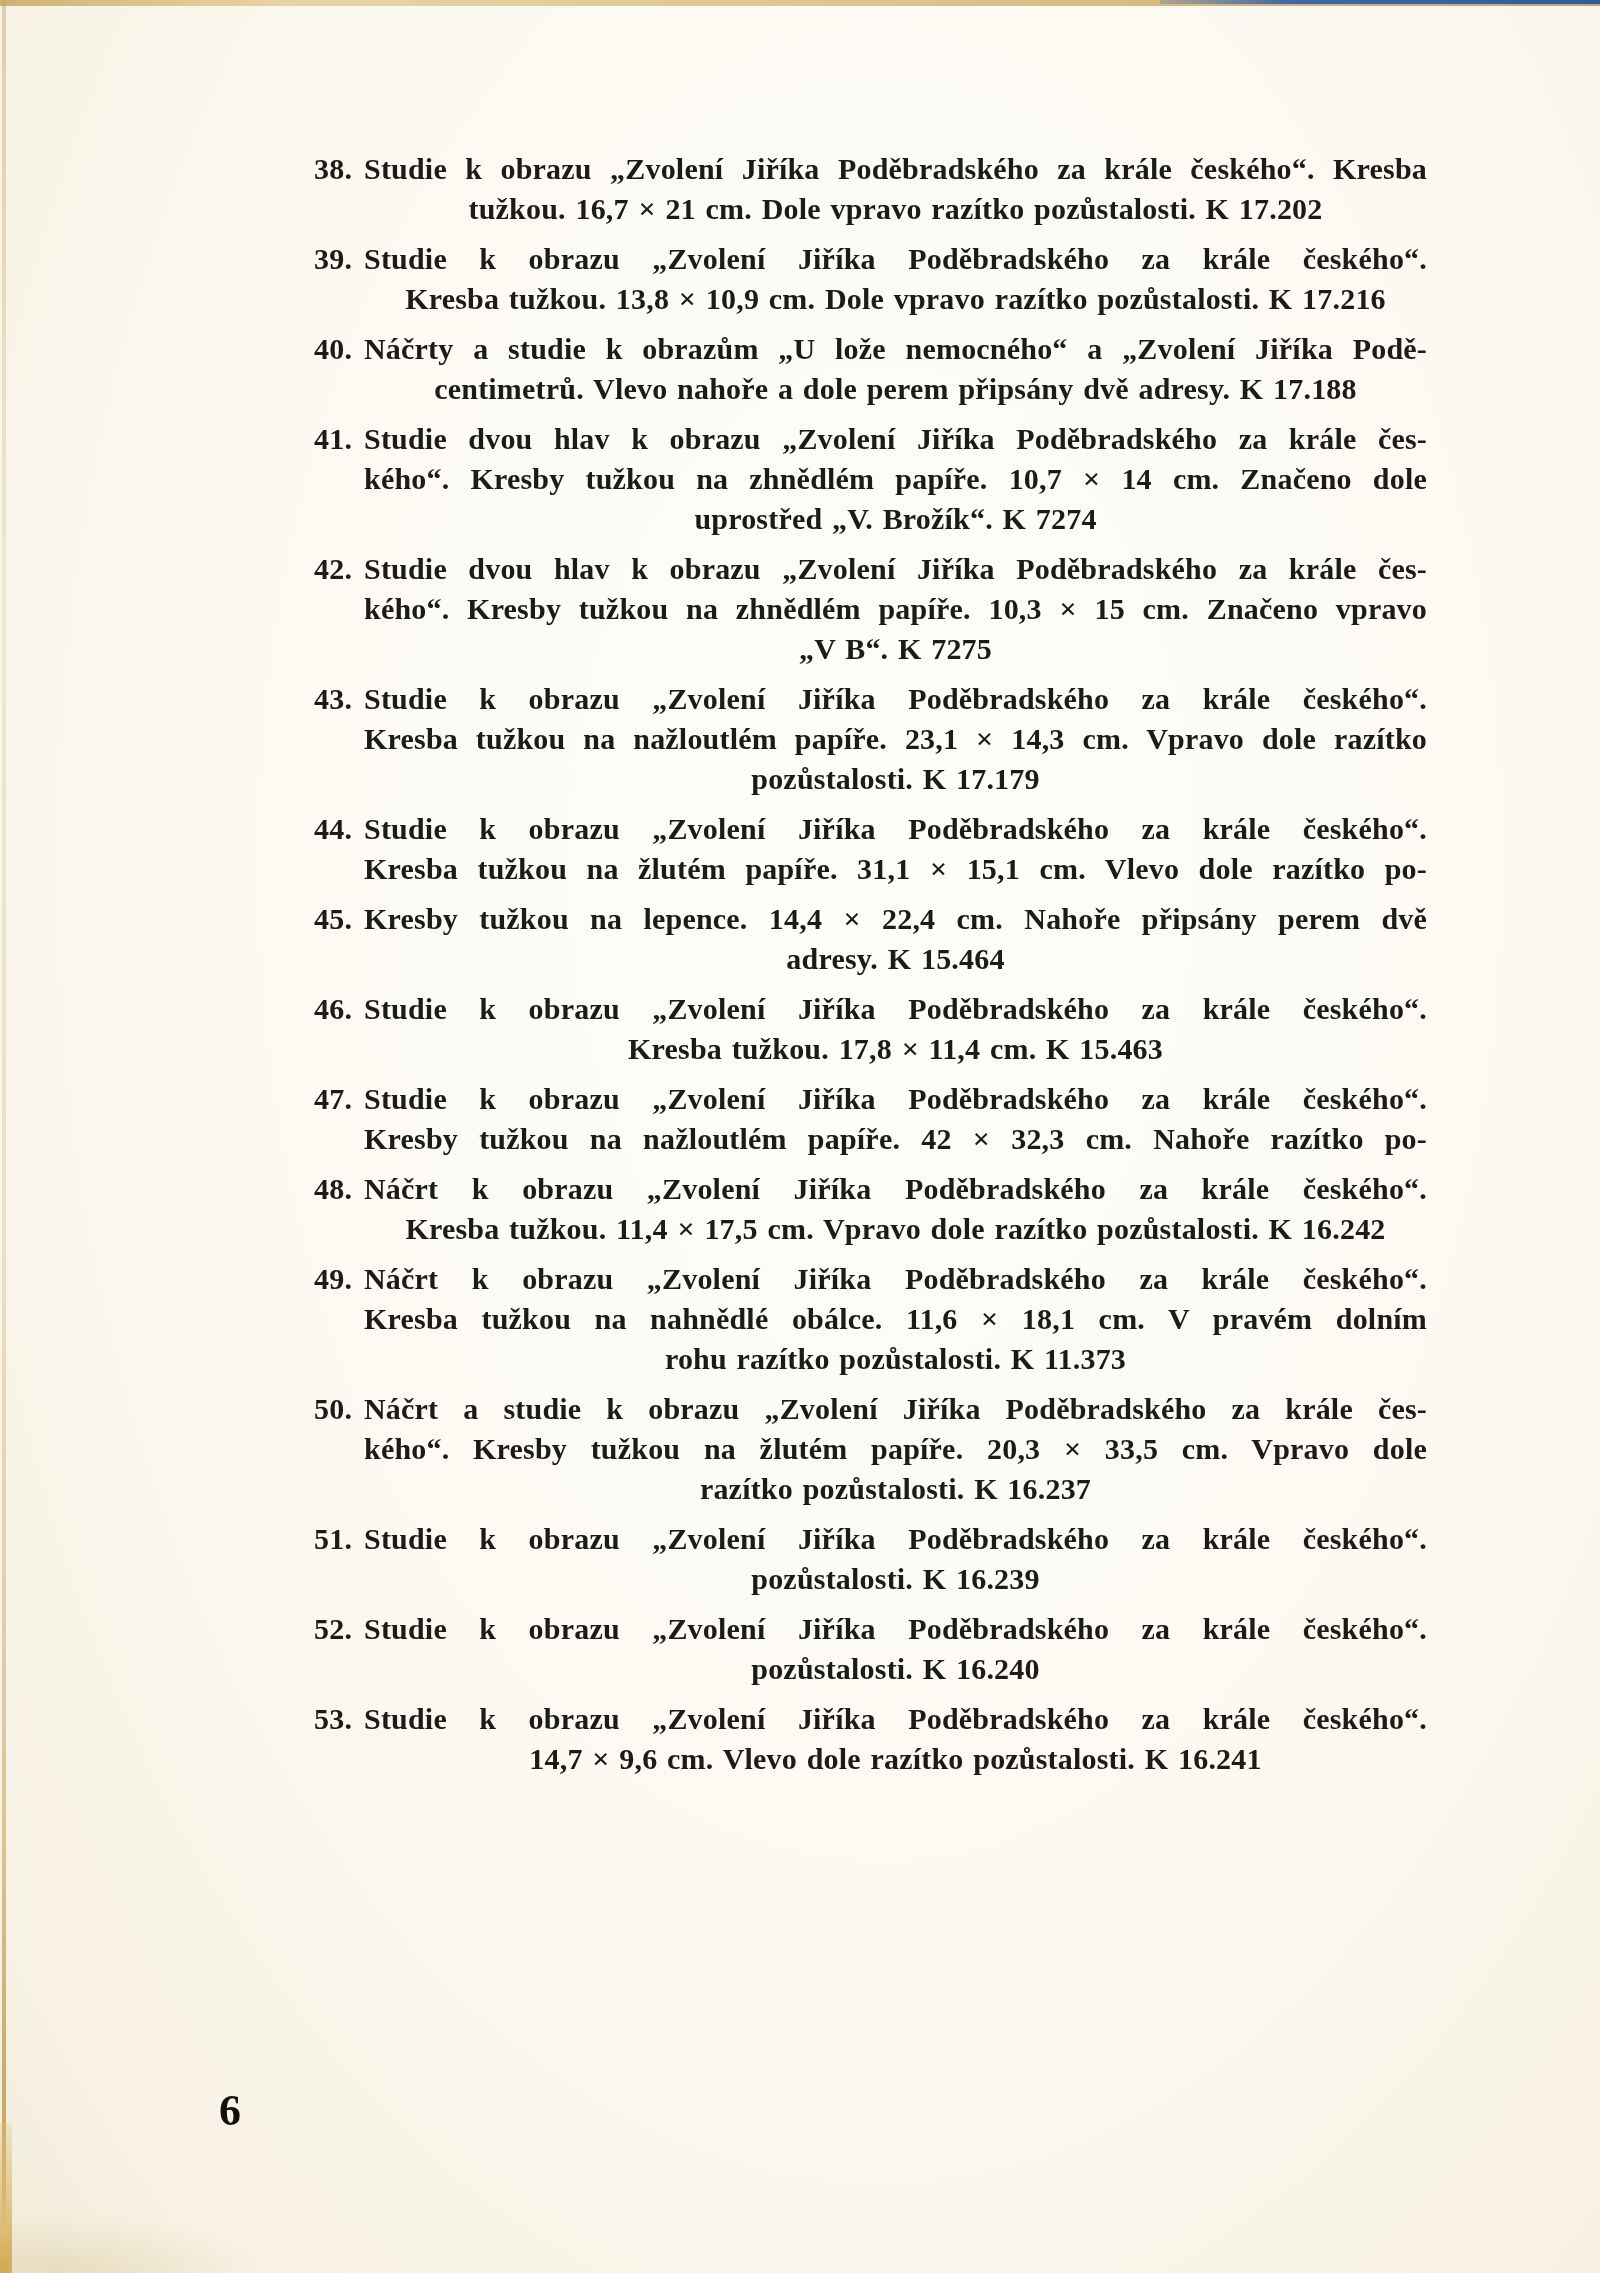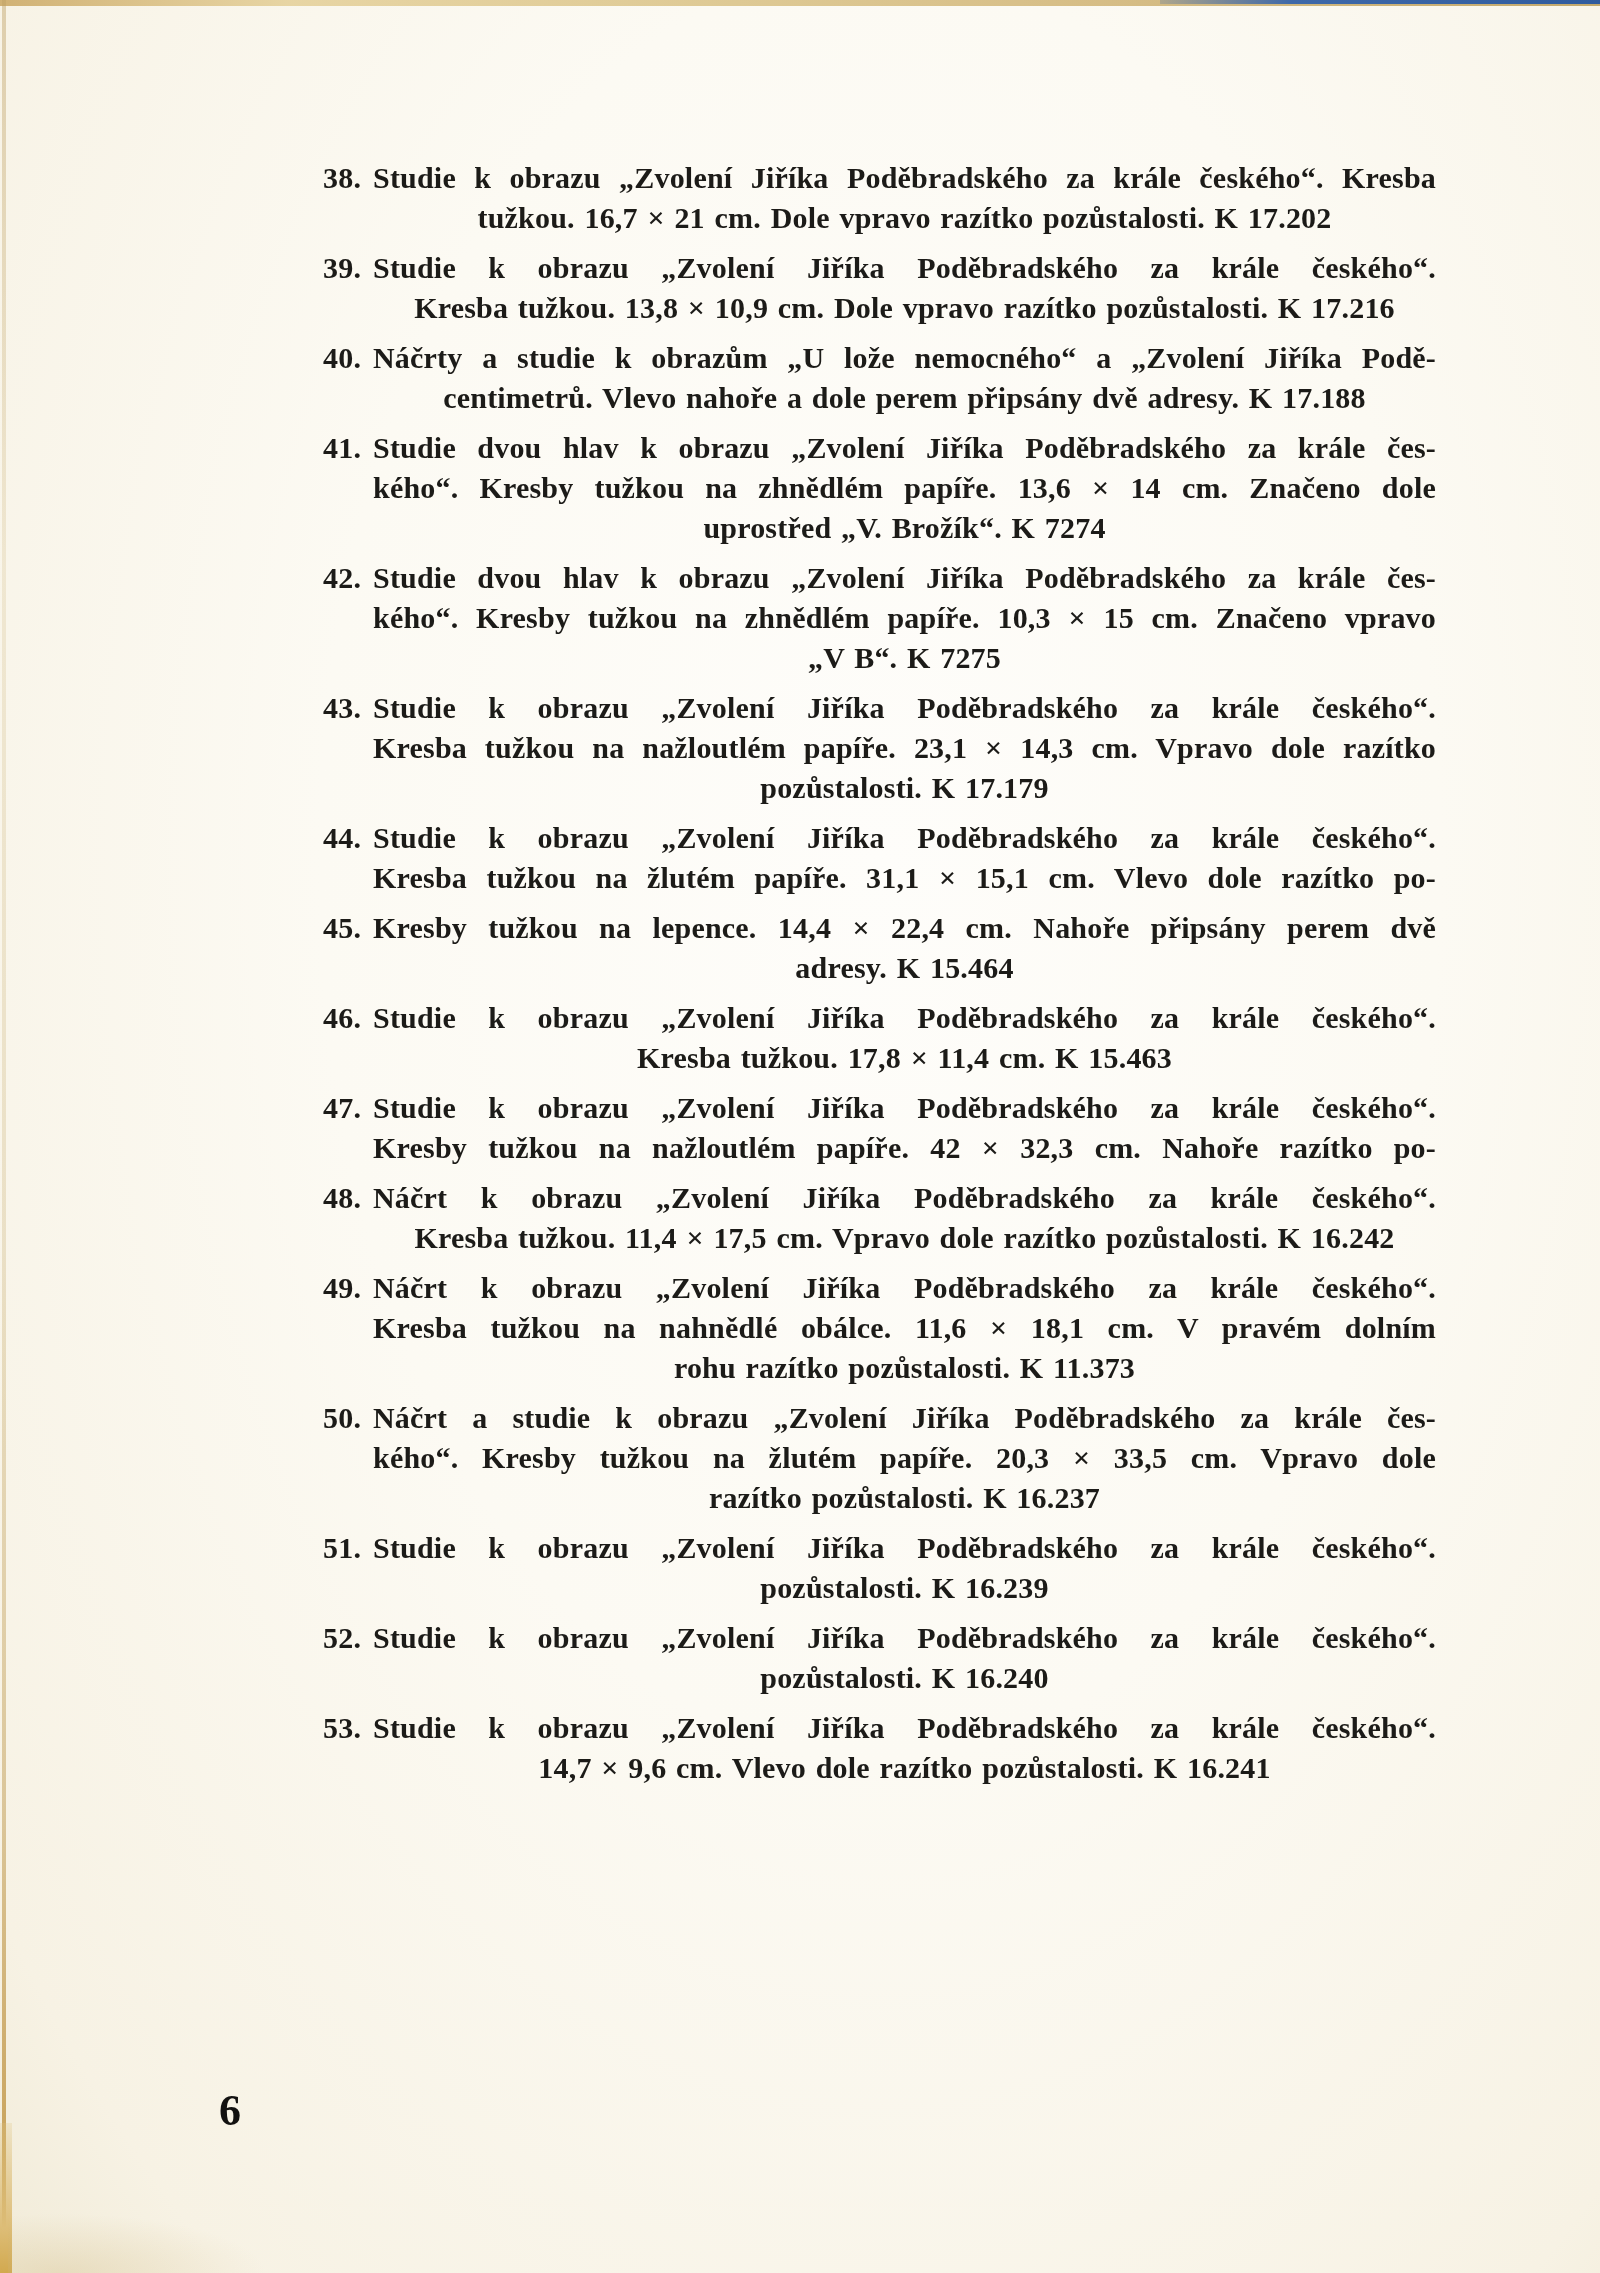--- a/index.html
+++ b/index.html
@@ -38,21 +38,21 @@
   .smudge-bottom {
     position: absolute; bottom: 0; left: 8px; width: 260px; height: 60px;
     background: radial-gradient(ellipse at 20% 100%, rgba(205,180,120,.30), rgba(205,180,120,0) 70%);
   }
 
   
   .catalog {
     position: absolute;
     left: 307px; top: 142px;
     width: 1113px;
-    margin: 16px; padding: 0;
+    margin: 7px; padding: 0;
     list-style: none;
     font-size: 30px;
     font-weight: 600;
     line-height: 40px;
     letter-spacing: 0.2px;
     word-spacing: 2px;
   }
   .entry { display: flex; margin: 0 0 10px 0; }
   .entry-num { flex: 0 0 50px; white-space: nowrap; }
   .entry-body { flex: 1 1 auto; min-width: 0; }
@@ -99,21 +99,21 @@
     <span class="entry-body">
         <div class="line fill">Náčrty a studie k obrazům „U lože nemocného“ a „Zvolení Jiříka Podě-</div>
         <div class="line">centimetrů. Vlevo nahoře a dole perem připsány dvě adresy. K 17.188</div>
       </span>
   </li>
 
   <li class="entry">
     <span class="entry-num">41.</span>
     <span class="entry-body">
         <div class="line fill">Studie dvou hlav k obrazu „Zvolení Jiříka Poděbradského za krále čes-</div>
-        <div class="line fill">kého“. Kresby tužkou na zhnědlém papíře. 13,6 × 14 cm. Značeno dole</div>
+        <div class="line fill">kého“. Kresby tužkou na zhnědlém papíře. 10,7 × 14 cm. Značeno dole</div>
         <div class="line">uprostřed „V. Brožík“. K 7274</div>
       </span>
   </li>
 
   <li class="entry">
     <span class="entry-num">42.</span>
     <span class="entry-body">
         <div class="line fill">Studie dvou hlav k obrazu „Zvolení Jiříka Poděbradského za krále čes-</div>
         <div class="line fill">kého“. Kresby tužkou na zhnědlém papíře. 10,3 × 15 cm. Značeno vpravo</div>
         <div class="line">„V B“. K 7275</div>

